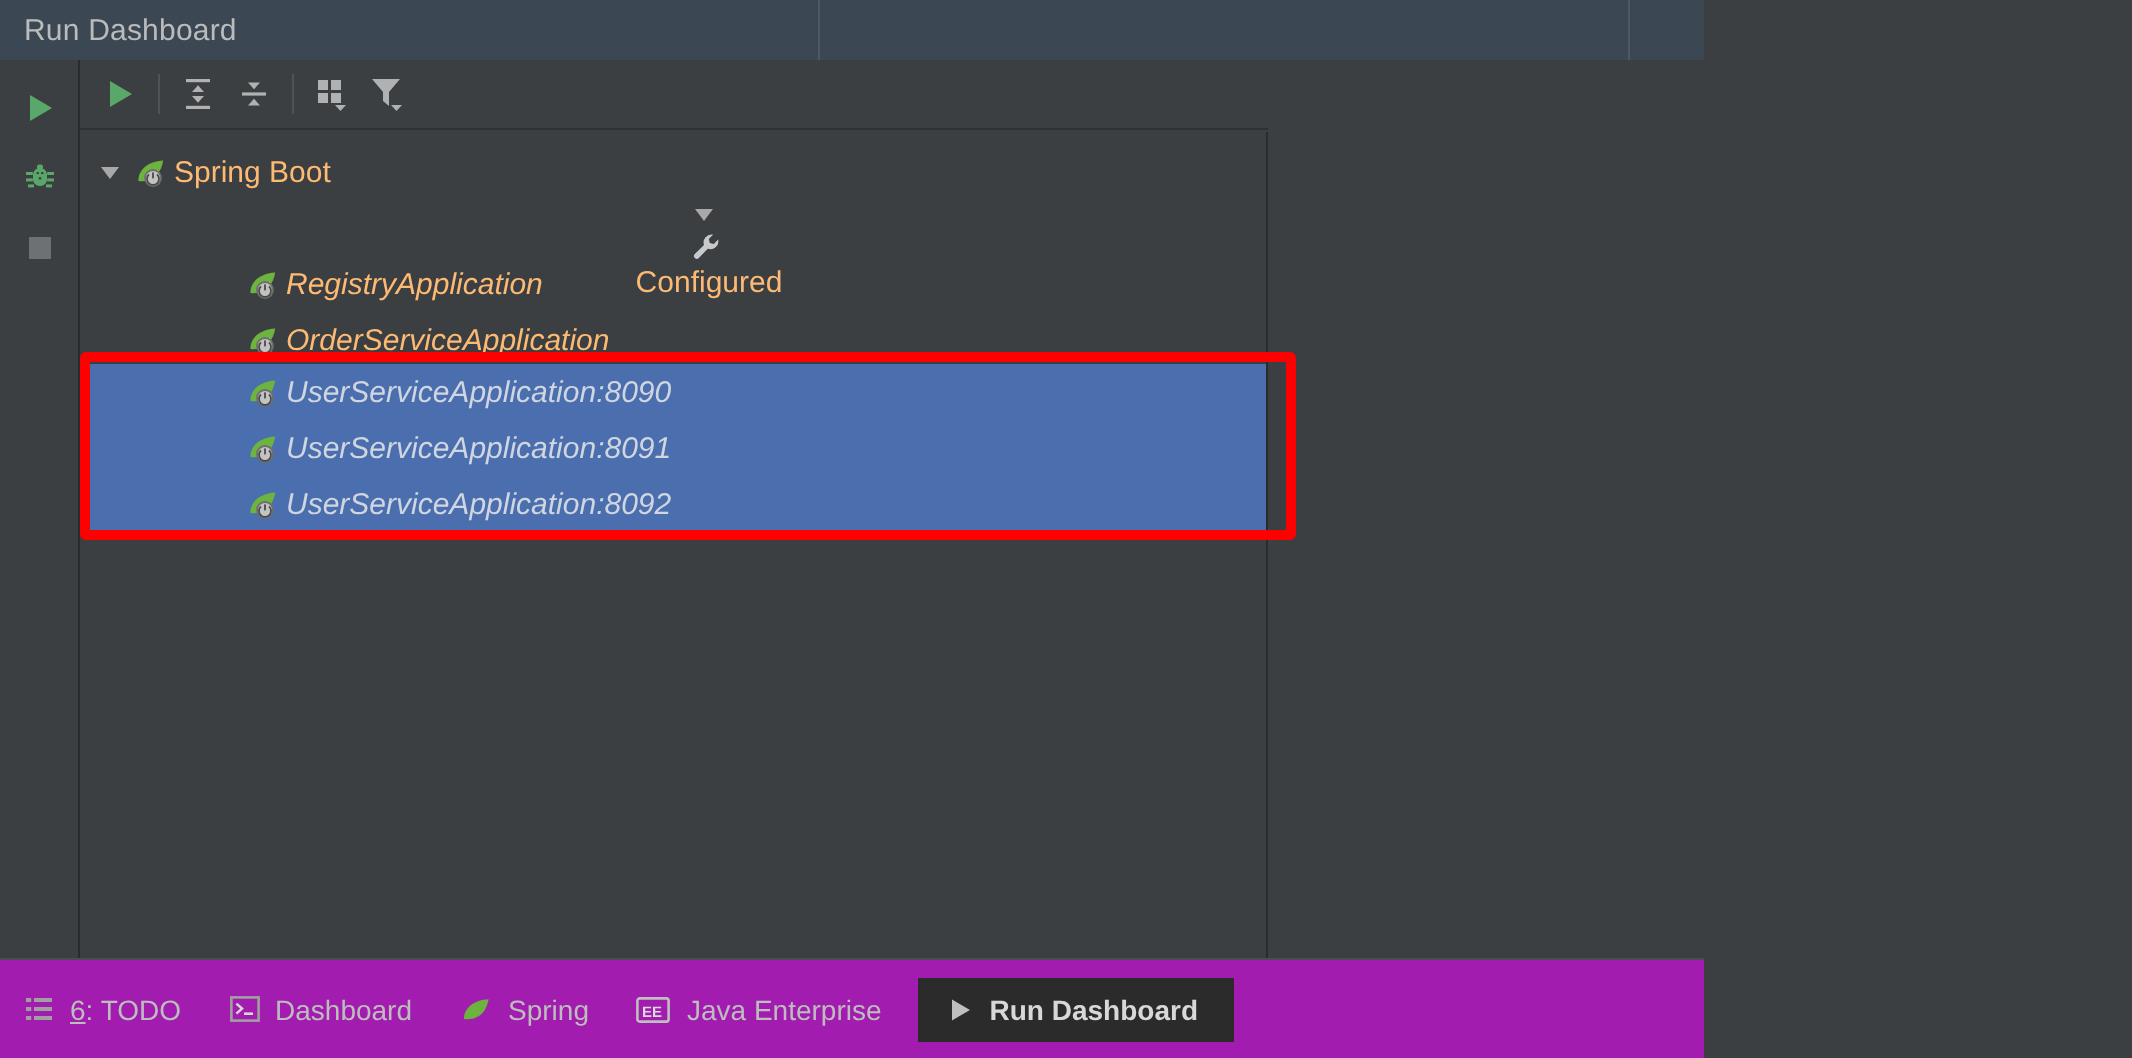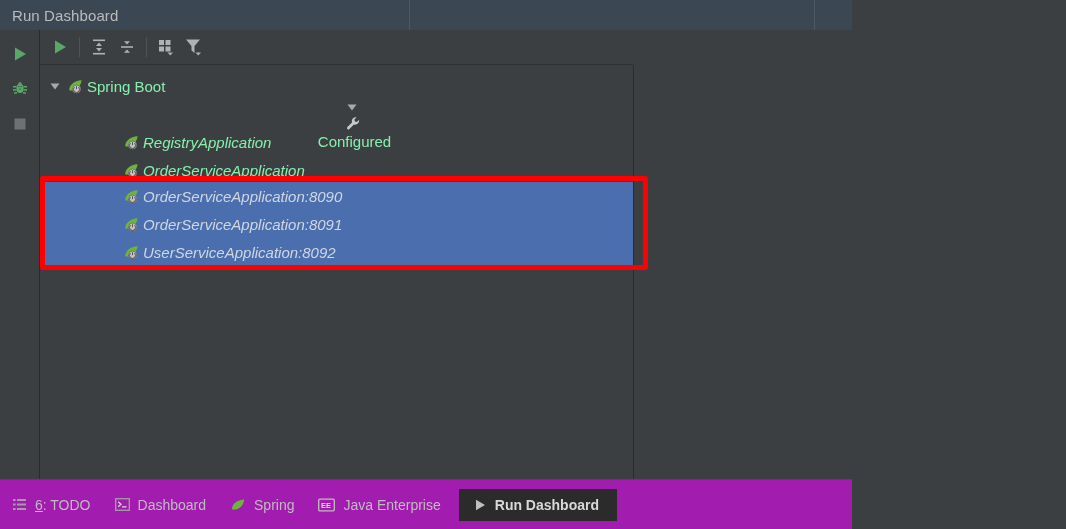--- a/index.html
+++ b/index.html
@@ -102,21 +102,21 @@
     left: 635px; top: 30px;
     width: 431px; height: 449px;
     background: #3C3F41;
   }
 
   .tree-row {
     position: relative;
     height: 28px;
     display: flex;
     align-items: center;
-    color: #86efac;
+    color: #fdba74;
     font-size: 15px;
     white-space: nowrap;
   }
   .tree-row.selected {
     background: #4B6EAF;
     color: #CFD6E0;
   }
   .twisty {
     width: 14px; height: 14px;
     margin-right: 4px;
@@ -353,32 +353,32 @@
   <div class="sel-rows">
     <div class="tree-row selected indent-2">
       <span class="icon">
         <svg width="19" height="19" viewBox="0 0 19 19">
           <path d="M3.2 13.5 C3 7.8 8.2 3.6 15.6 3.2 C14.6 9.6 10.4 14.4 3.2 13.5 Z" fill="#6DB33F"></path>
           <circle cx="10.5" cy="12" r="4" fill="#C3C3C3" stroke="#6E6E6E" stroke-width="0.9"></circle>
           <rect x="10.05" y="9.2" width="0.9" height="3" fill="#4A4A4A"></rect>
           <path d="M8.5 10.2 A3 3 0 1 0 12.5 10.2" fill="none" stroke="#4A4A4A" stroke-width="0.9"></path>
         </svg>
       </span>
-      <span class="node-label">OrderServiceApplication:8090</span>
+      <span class="node-label">UserServiceApplication:8090</span>
     </div>
     <div class="tree-row selected indent-2">
       <span class="icon">
         <svg width="19" height="19" viewBox="0 0 19 19">
           <path d="M3.2 13.5 C3 7.8 8.2 3.6 15.6 3.2 C14.6 9.6 10.4 14.4 3.2 13.5 Z" fill="#6DB33F"></path>
           <circle cx="10.5" cy="12" r="4" fill="#C3C3C3" stroke="#6E6E6E" stroke-width="0.9"></circle>
           <rect x="10.05" y="9.2" width="0.9" height="3" fill="#4A4A4A"></rect>
           <path d="M8.5 10.2 A3 3 0 1 0 12.5 10.2" fill="none" stroke="#4A4A4A" stroke-width="0.9"></path>
         </svg>
       </span>
-      <span class="node-label">OrderServiceApplication:8091</span>
+      <span class="node-label">UserServiceApplication:8091</span>
     </div>
     <div class="tree-row selected indent-2">
       <span class="icon">
         <svg width="19" height="19" viewBox="0 0 19 19">
           <path d="M3.2 13.5 C3 7.8 8.2 3.6 15.6 3.2 C14.6 9.6 10.4 14.4 3.2 13.5 Z" fill="#6DB33F"></path>
           <circle cx="10.5" cy="12" r="4" fill="#C3C3C3" stroke="#6E6E6E" stroke-width="0.9"></circle>
           <rect x="10.05" y="9.2" width="0.9" height="3" fill="#4A4A4A"></rect>
           <path d="M8.5 10.2 A3 3 0 1 0 12.5 10.2" fill="none" stroke="#4A4A4A" stroke-width="0.9"></path>
         </svg>
       </span>

